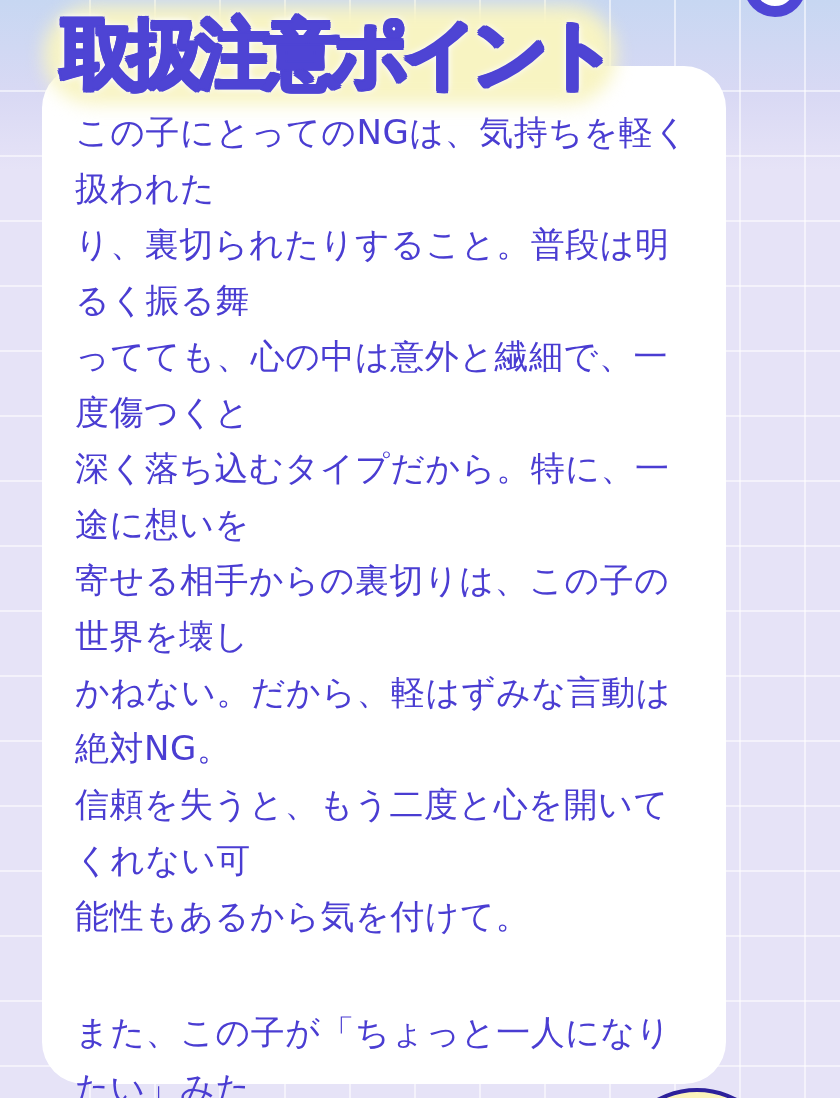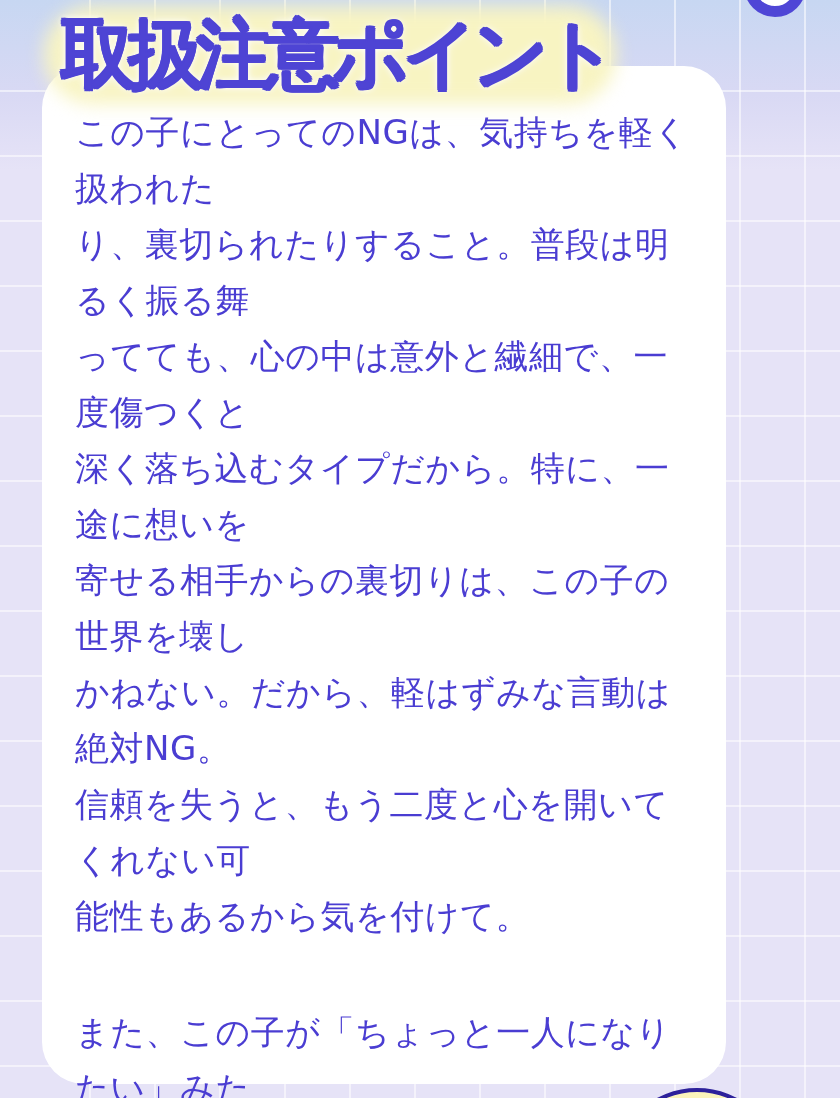--- a/index.html
+++ b/index.html
@@ -58,21 +58,21 @@
     z-index: 2;
   }
   .page-title {
     position: absolute;
     left: 60px;
     top: 8px;
     margin: 0;
     z-index: 3;
     font-size: 76px;
     line-height: 92px;
-    font-weight: 400;
+    font-weight: 700;
     letter-spacing: -8px;
     color: #4e44d4;
     text-shadow:
       -2px 0 0 #4e44d4, 2px 0 0 #4e44d4, 0 -2px 0 #4e44d4, 0 2px 0 #4e44d4,
       -1.6px -1.6px 0 #4e44d4, 1.6px -1.6px 0 #4e44d4,
       -1.6px 1.6px 0 #4e44d4, 1.6px 1.6px 0 #4e44d4,
       0 0 7px #ffffff, 0 0 7px #ffffff, 0 0 12px #ffffff;
   }
 
   

